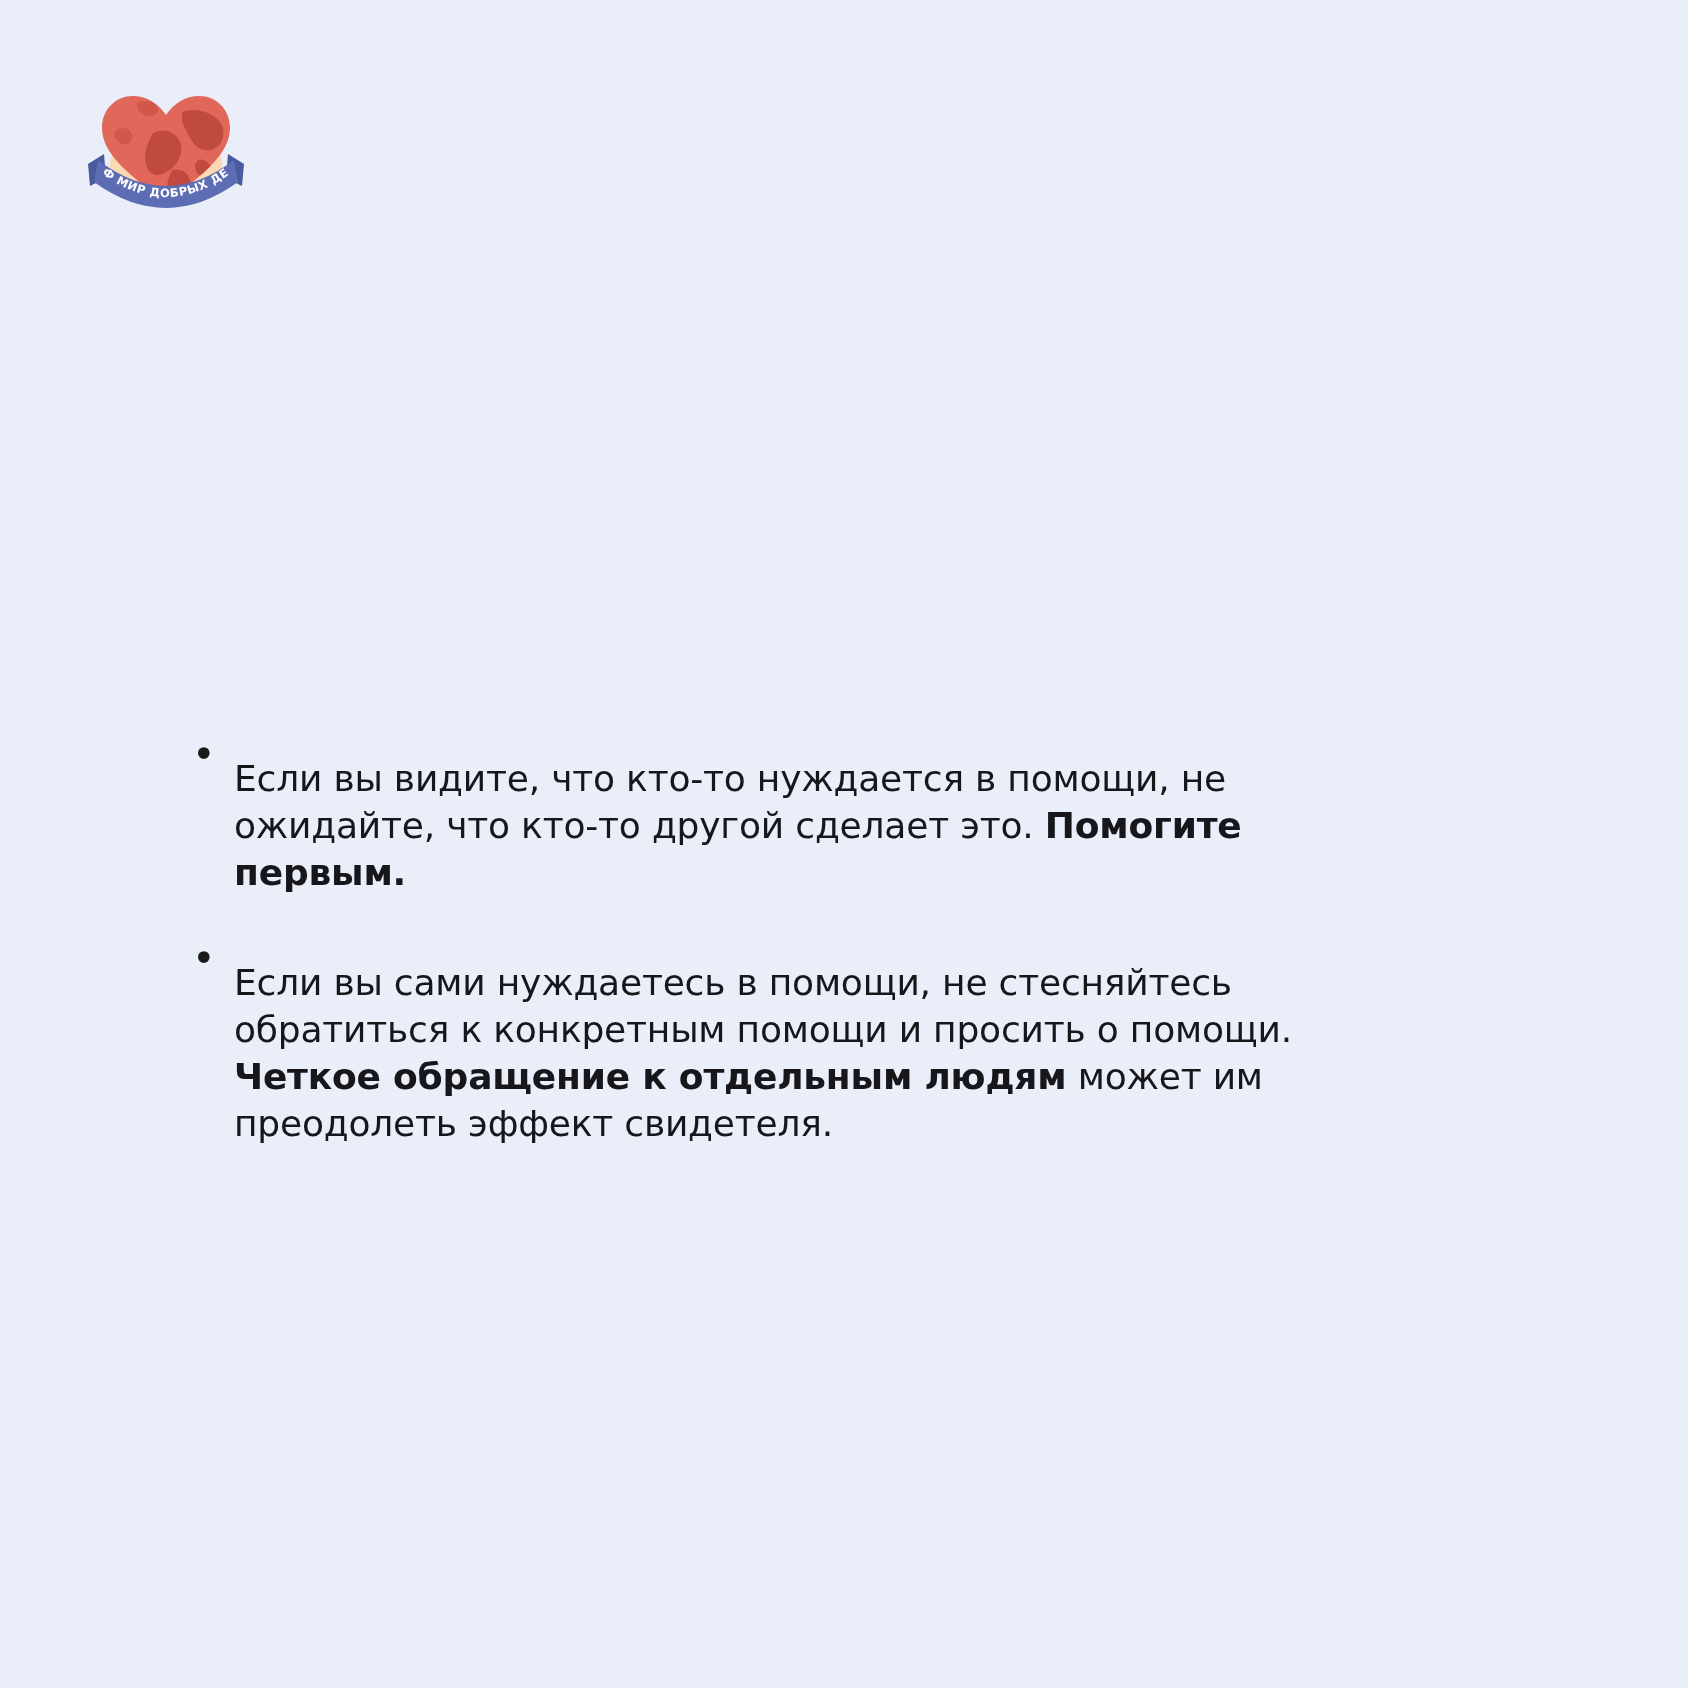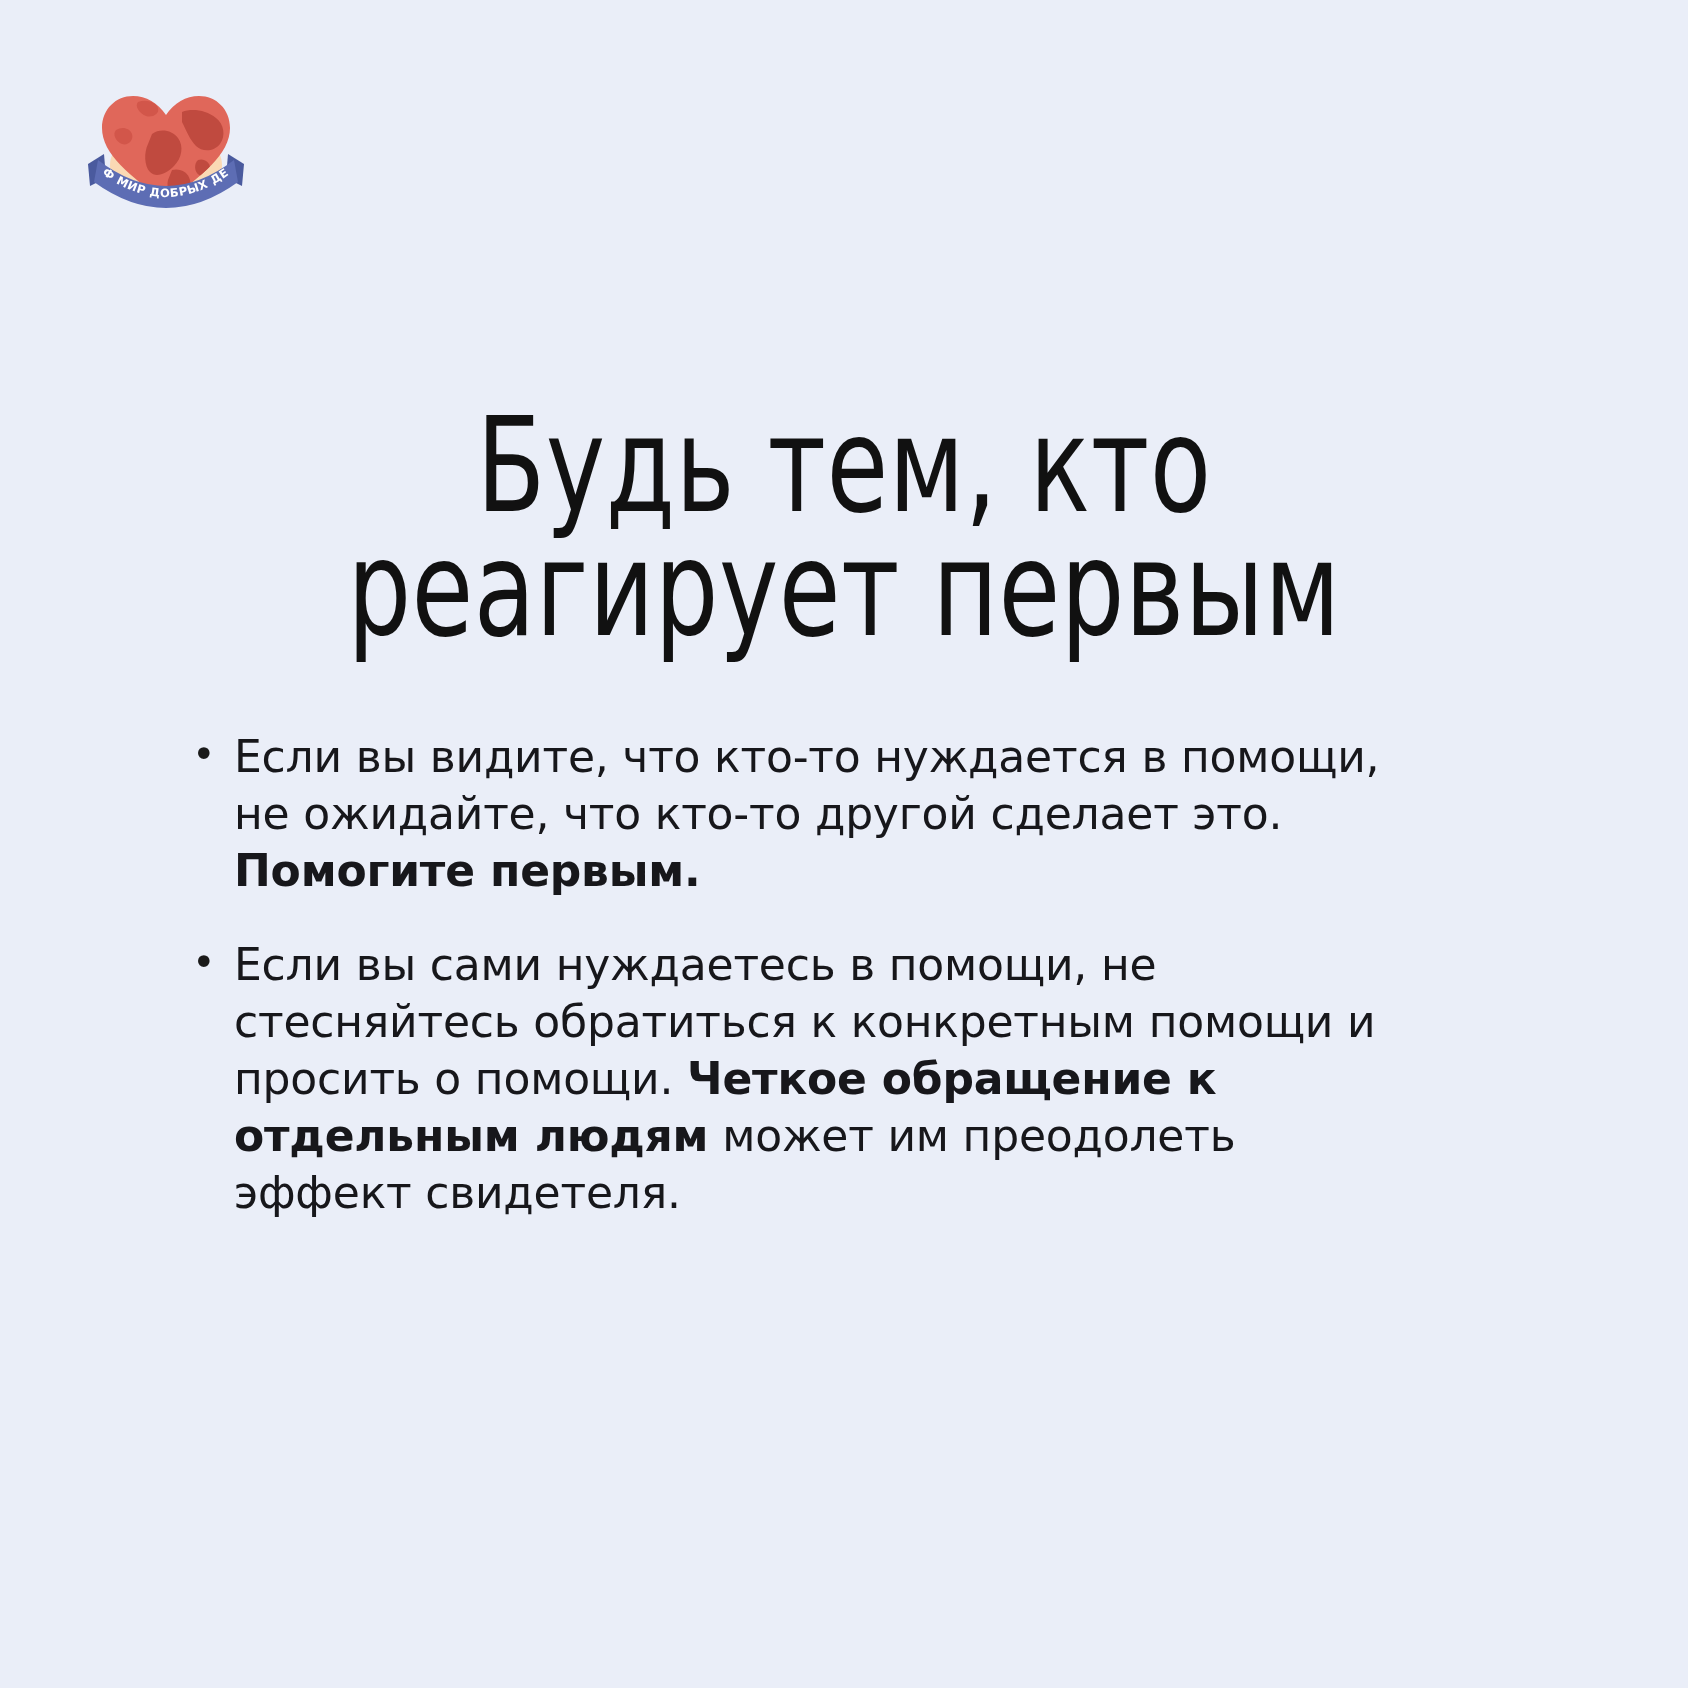--- a/index.html
+++ b/index.html
@@ -83,25 +83,26 @@
     font-size: 40px;
     line-height: 1.30;
     color: #1a1a1a;
     text-align: left;
     padding-left: 2px;
     box-sizing: border-box;
   }
   .bullet-text {
     flex: 1 1 auto;
     font-family: "DejaVu Sans", sans-serif;
-    font-size: 44px;
+    font-size: 36px;
     line-height: 1.30;
     color: #17171b;
     letter-spacing: -0.2px;
     max-width: 1190px;
+    margin-top: 28px;
   }
   .bullet-text b {
     font-weight: 700;
   }
 </style>
 </head>
 <body>
 
 <div class="slide">
 
@@ -162,24 +163,20 @@
         <path d="M2 86 L 18 76 L 20 100 L 4 108 Z" fill="#4a5a9e"></path>
         <path d="M158 86 L 142 76 L 140 100 L 156 108 Z" fill="#4a5a9e"></path>
         <path d="M12 82 Q 80 134 148 82 L 152 104 Q 80 156 8 104 Z" fill="#5d6db4"></path>
         <text font-family="'DejaVu Sans', sans-serif" font-size="11.5" font-weight="700" fill="#ffffff" letter-spacing="0.6">
           <textPath href="#ribbonArc" startOffset="50%" text-anchor="middle">БФ МИР ДОБРЫХ ДЕЛ</textPath>
         </text>
       </g>
     </svg>
   </div>
 
-  <div class="title-block">
-    <span class="title-line">Будь тем, кто</span>
-    <span class="title-line">реагирует первым</span>
-  </div>
 
   <div class="body-block">
     <div class="bullet-item">
       <span class="bullet-dot">•</span>
       <span class="bullet-text"><span>Если вы видите, что кто-то нуждается в помощи, не ожидайте, что кто-то другой сделает это. </span><b>Помогите первым.</b></span>
     </div>
     <div class="bullet-item">
       <span class="bullet-dot">•</span>
       <span class="bullet-text"><span>Если вы сами нуждаетесь в помощи, не стесняйтесь обратиться к конкретным помощи и просить о помощи. </span><b>Четкое обращение к отдельным людям</b><span> может им преодолеть эффект свидетеля.</span></span>
     </div>

